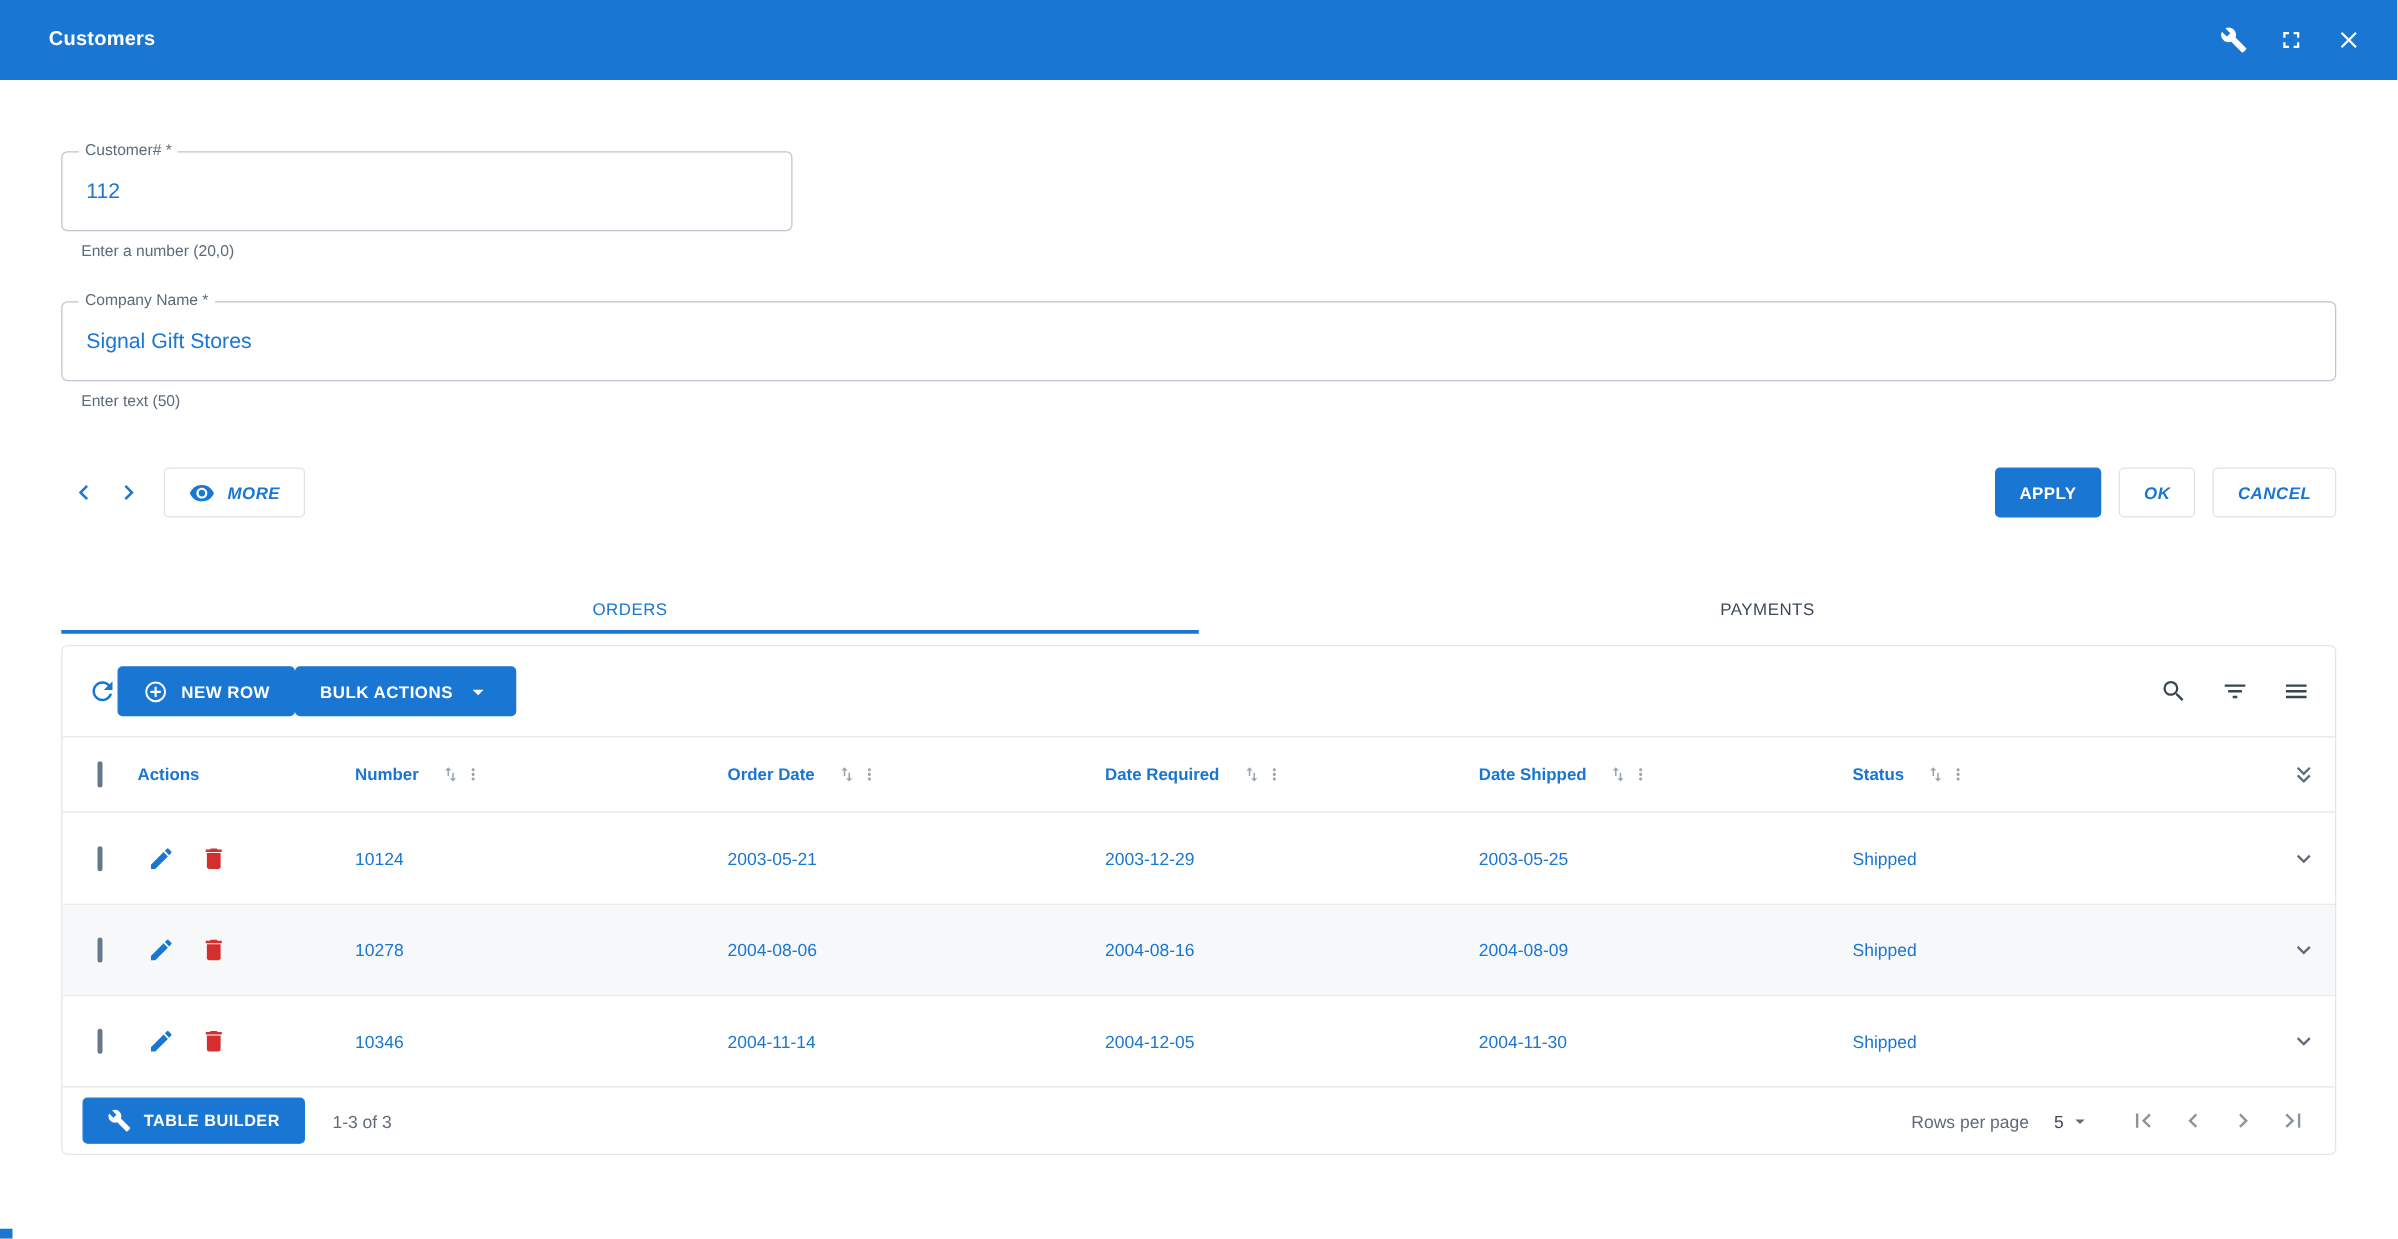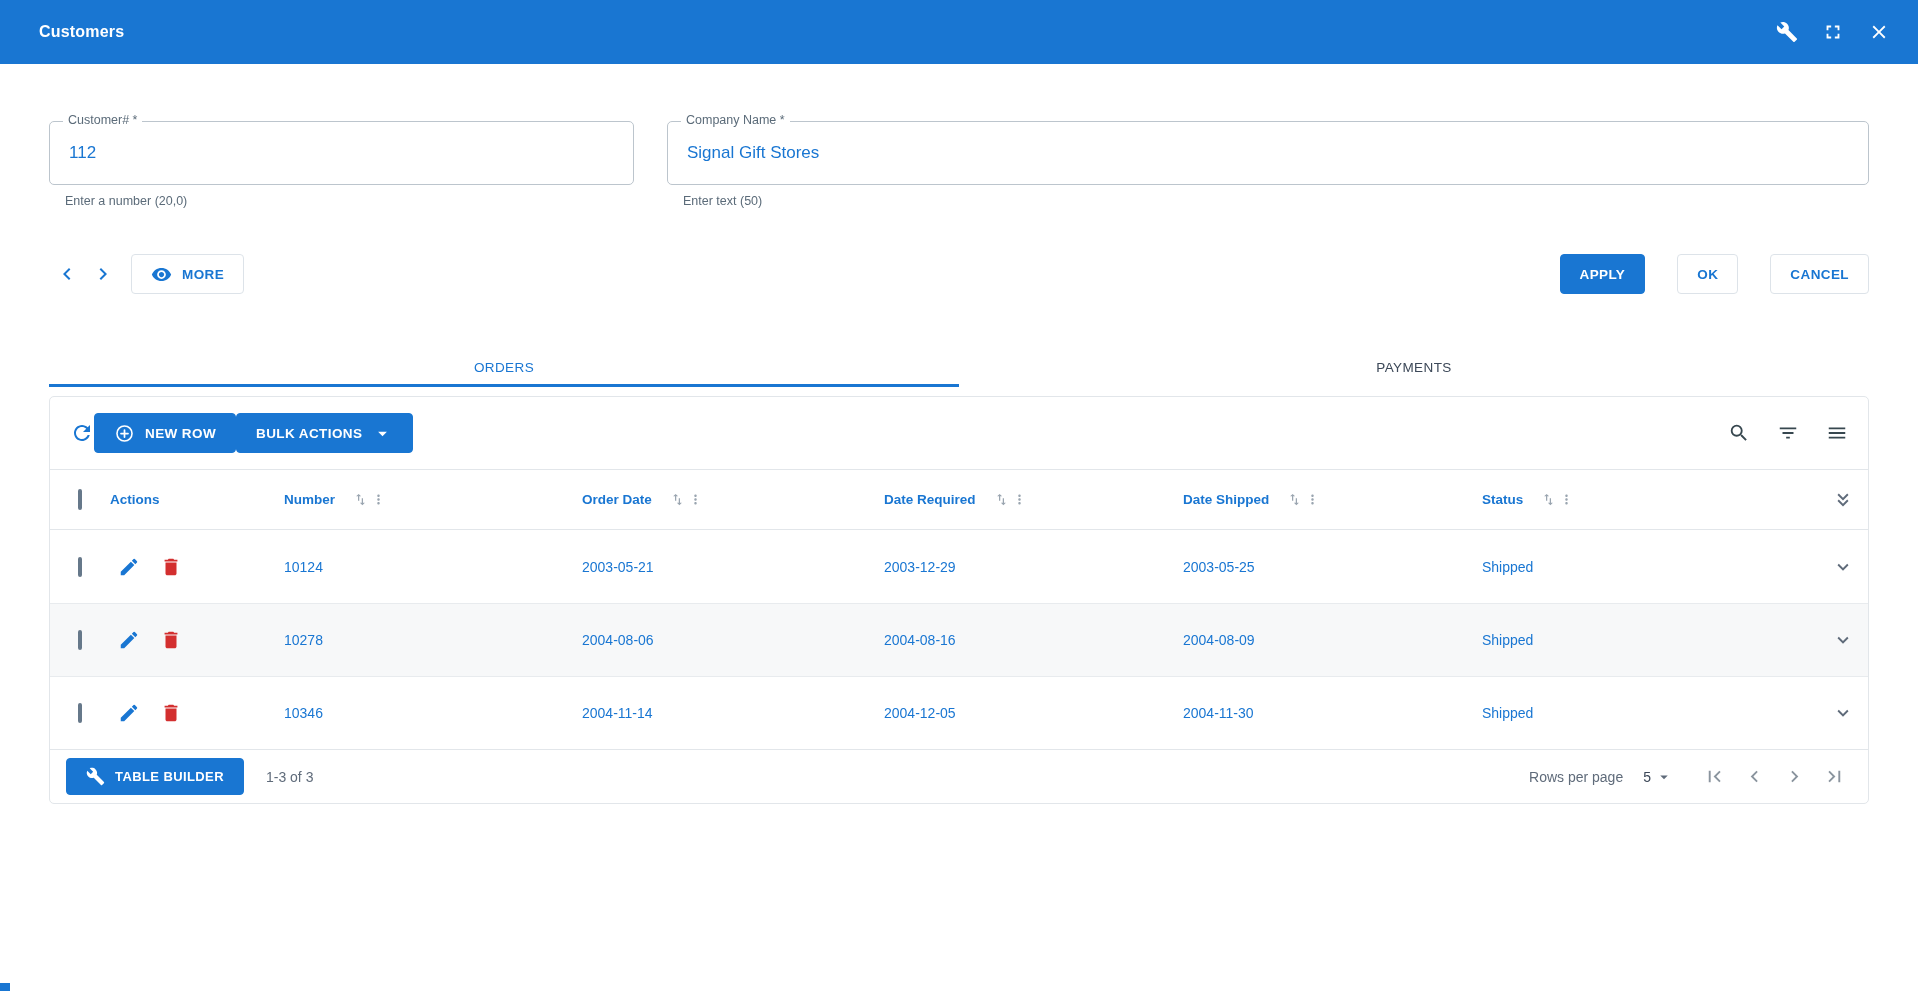--- a/index.html
+++ b/index.html
@@ -18,21 +18,21 @@
     height:64px; background:#1976d2; color:#fff;
     display:flex; align-items:center; padding:0 28px 0 39px;
   }
   .app-title { font-size:16px; font-weight:700; letter-spacing:.2px; }
   .h-icons { margin-left:auto; display:flex; align-items:center; gap:24px; }
   .h-icon { width:22px; height:22px; color:#fff; cursor:pointer; }
 
   
   .content { padding:0 49px; }
 
-  .form-row { display:flex; gap:33px; margin-top:57px; }
+  .form-row { display:flex; gap:33px; margin-top:57px;flex-direction:column; }
   .field-group { display:flex; flex-direction:column; }
   .fg-1 { width:585px; }
   .fg-2 { flex:1; }
   .field {
     position:relative; height:64px; border:1px solid #bcc5cd; border-radius:5px; background:#fff;
   }
   .field-label {
     position:absolute; top:-9px; left:13px; background:#fff; padding:0 5px;
     font-size:12.5px; color:#5b6b79;
   }
@@ -46,24 +46,24 @@
   .actions-row { display:flex; align-items:center; margin-top:46px; }
   .nav-btn { width:36px; height:36px; display:flex; align-items:center; justify-content:center;
              color:#1976d2; cursor:pointer; }
   .nav-btn svg { width:24px; height:24px; }
   .btn {
     height:40px; border-radius:4px; display:inline-flex; align-items:center; justify-content:center;
     gap:10px; padding:0 19px; font-size:13.5px; font-weight:700; letter-spacing:.4px;
     cursor:pointer; white-space:nowrap;
   }
   .btn-primary { background:#1976d2; color:#fff; border:1px solid #1976d2; }
-  .btn-outline { background:#fff; color:#1976d2; border:1px solid #dde3e9; }
+  .btn-outline { background:#fff; color:#1976d2; border:1px solid #dde3e9;font-style:italic; }
   .more-btn { margin-left:10px; }
   .btn .bicon { width:21px; height:21px; }
-  .right-actions { margin-left:auto; display:flex; gap:32px; }
+  .right-actions { margin-left:auto; display:flex; gap:14px; }
 
   
   .tabs { display:flex; margin-top:56px; }
   .tab {
     flex:1; height:37px; display:flex; align-items:center; justify-content:center;
     font-size:13.5px; letter-spacing:.4px; cursor:pointer; border-bottom:3px solid transparent;
     color:#3c4858;
   }
   .tab.active { color:#1976d2; border-bottom-color:#1976d2; }
 

